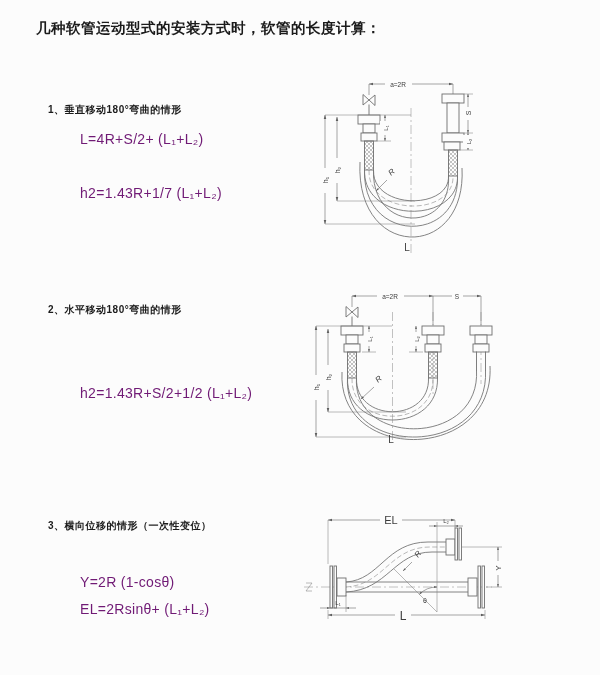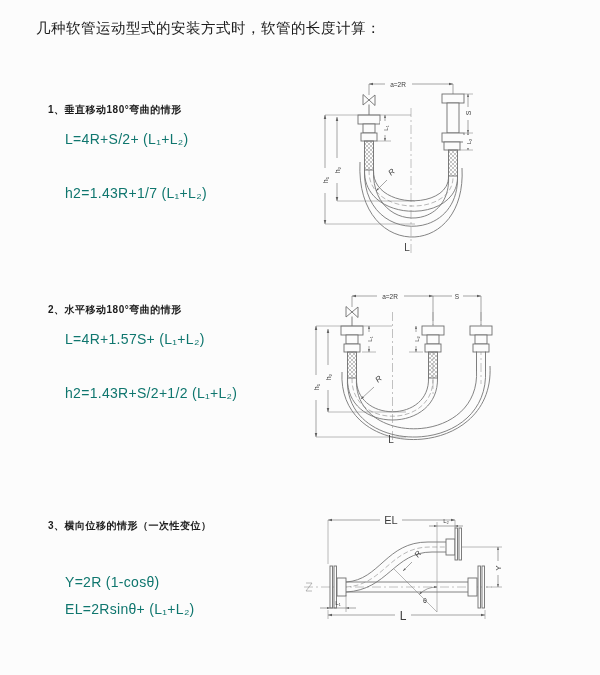--- a/index.html
+++ b/index.html
@@ -4,31 +4,31 @@
 <style>
   html,body { margin:0; padding:0; }
   body { background:#e8e8e8; font-family:"Liberation Sans","DejaVu Sans",sans-serif; }
   .page {
     position:relative; width:600px; height:675px; margin:0 auto;
     background:#fcfcfc; overflow:hidden;
     color:#1c1c1c;
   }
   .title {
     position:absolute; left:36px; top:19px;
-    font-size:14.5px; font-weight:400; letter-spacing:0.5px; color:#1b1b1b;
+    font-size:14.5px; font-weight:700; letter-spacing:0.5px; color:#1b1b1b;
     white-space:nowrap;
   }
   .sec-heading {
     position:absolute; left:48px;
     font-size:10px; font-weight:700; letter-spacing:0.5px; color:#1b1b1b;
     white-space:nowrap;
   }
   .formula {
-    position:absolute; left:65px;
-    font-size:14px; font-weight:400; letter-spacing:0.3px; color:#0f766e;
+    position:absolute; left:80px;
+    font-size:14px; font-weight:400; letter-spacing:0.3px; color:#701a75;
     white-space:nowrap;
   }
   .diagram { position:absolute; }
   
   .ln   { stroke:#6f6f6f; stroke-width:0.9; fill:none; stroke-linecap:square; }
   .hose { stroke:#767676; stroke-width:0.9; fill:none; }
   .hosedash { stroke:#8a8a8a; stroke-width:0.6; fill:none; stroke-dasharray:5 2.5; }
   .dim  { stroke:#6a6a6a; stroke-width:0.6; fill:none; }
   .thin { stroke:#808080; stroke-width:0.55; fill:none; }
   .cl   { stroke:#909090; stroke-width:0.55; fill:none; stroke-dasharray:9 3 2 3; }
@@ -56,21 +56,20 @@
 
 <div class="page">
 
   <div class="title">几种软管运动型式的安装方式时，软管的长度计算：</div>
 
   <div class="sec-heading" style="top:103px">1、垂直移动180°弯曲的情形</div>
   <div class="formula" style="top:131px">L=4R+S/2+ (L₁+L₂)</div>
   <div class="formula" style="top:185px">h2=1.43R+1/7 (L₁+L₂)</div>
 
   <div class="sec-heading" style="top:303px">2、水平移动180°弯曲的情形</div>
-  <div class="formula" style="top:331px">L=4R+1.57S+ (L₁+L₂)</div>
   <div class="formula" style="top:385px">h2=1.43R+S/2+1/2 (L₁+L₂)</div>
 
   <div class="sec-heading" style="top:519px">3、横向位移的情形（一次性变位）</div>
   <div class="formula" style="top:574px">Y=2R (1-cosθ)</div>
   <div class="formula" style="top:601px">EL=2Rsinθ+ (L₁+L₂)</div>
 
   <svg class="diagram" style="left:315px; top:70px" width="280" height="194" viewBox="0 0 280 194">
 
     <g>
       <line class="cl" x1="96" y1="38" x2="96" y2="186"></line>

